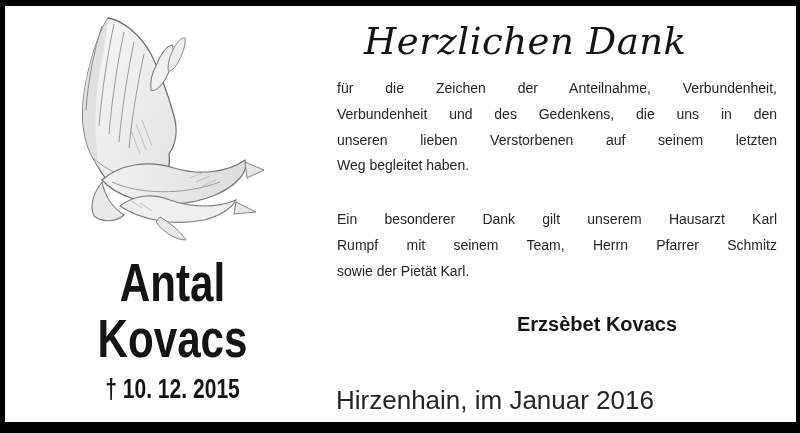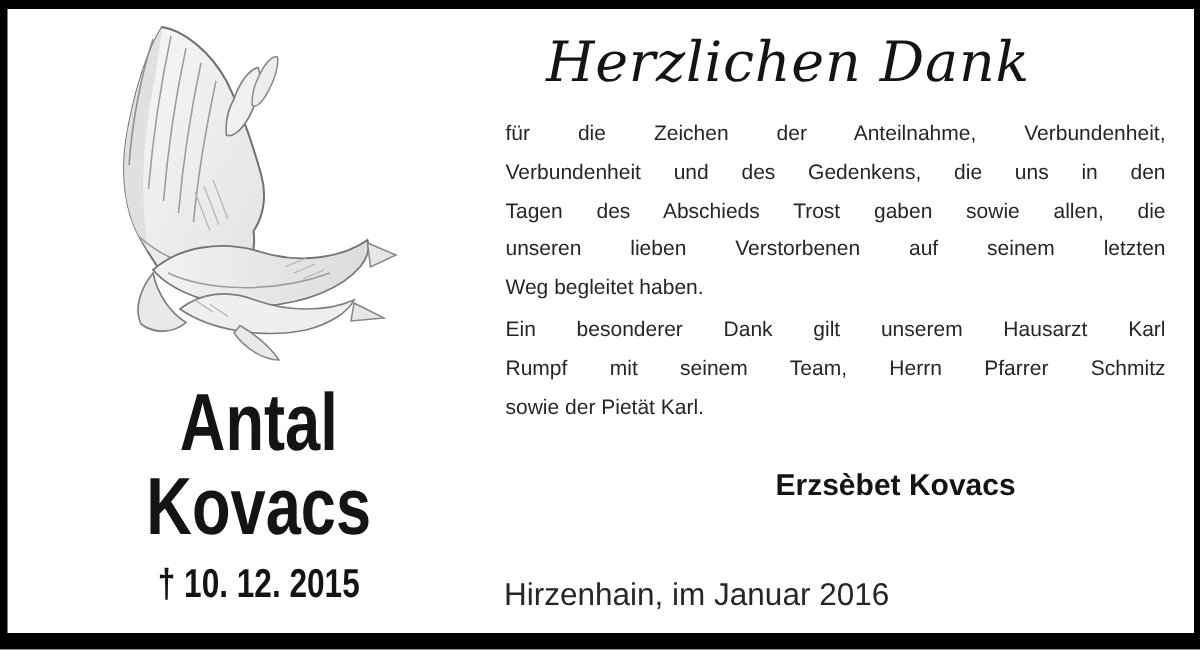--- a/index.html
+++ b/index.html
@@ -61,21 +61,21 @@
   .signature{
     position:absolute;left:517px;top:305px;width:258px;
     font-size:19.5px;line-height:26px;color:#262626;
   }
   .signature-name{
     margin-top:6px;
     font-size:20px;font-weight:700;color:#141414;
   }
   .place-date{
     position:absolute;left:336px;top:385px;width:340px;
-    font-size:21px;color:#262626;
+    font-size:26px;color:#262626;
   }
 </style>
 </head>
 <body>
 
 <div id="page">
 
   <svg class="hands" viewBox="0 0 196 238" xmlns="http://www.w3.org/2000/svg">
     <defs>
       <linearGradient id="gHand" x1="0" y1="0" x2="1" y2="1">
@@ -138,21 +138,20 @@
     <div class="name-line">Antal</div>
     <div class="name-line">Kovacs</div>
     <div class="death-date">† 10. 12. 2015</div>
   </div>
 
   <div class="heading">Herzlichen Dank</div>
 
   <div class="para para-1">
       <div class="jline">für die Zeichen der Anteilnahme, Verbundenheit,</div>
       <div class="jline">Verbundenheit und des Gedenkens, die uns in den</div>
-      <div class="jline">Tagen des Abschieds Trost gaben sowie allen, die</div>
       <div class="jline">unseren lieben Verstorbenen auf seinem letzten</div>
       <div class="jline last">Weg begleitet haben.</div>
     </div>
 
   <div class="para para-2">
       <div class="jline">Ein besonderer Dank gilt unserem Hausarzt Karl</div>
       <div class="jline">Rumpf mit seinem Team, Herrn Pfarrer Schmitz</div>
       <div class="jline last">sowie der Pietät Karl.</div>
     </div>
 

